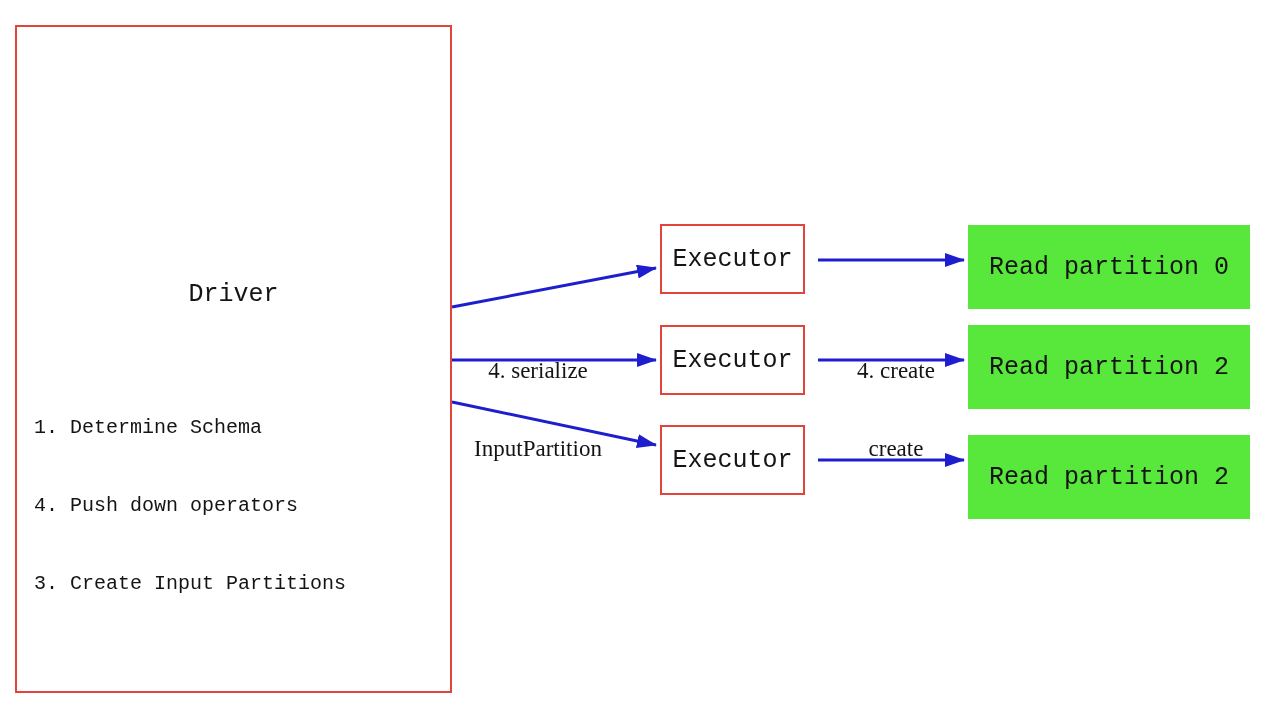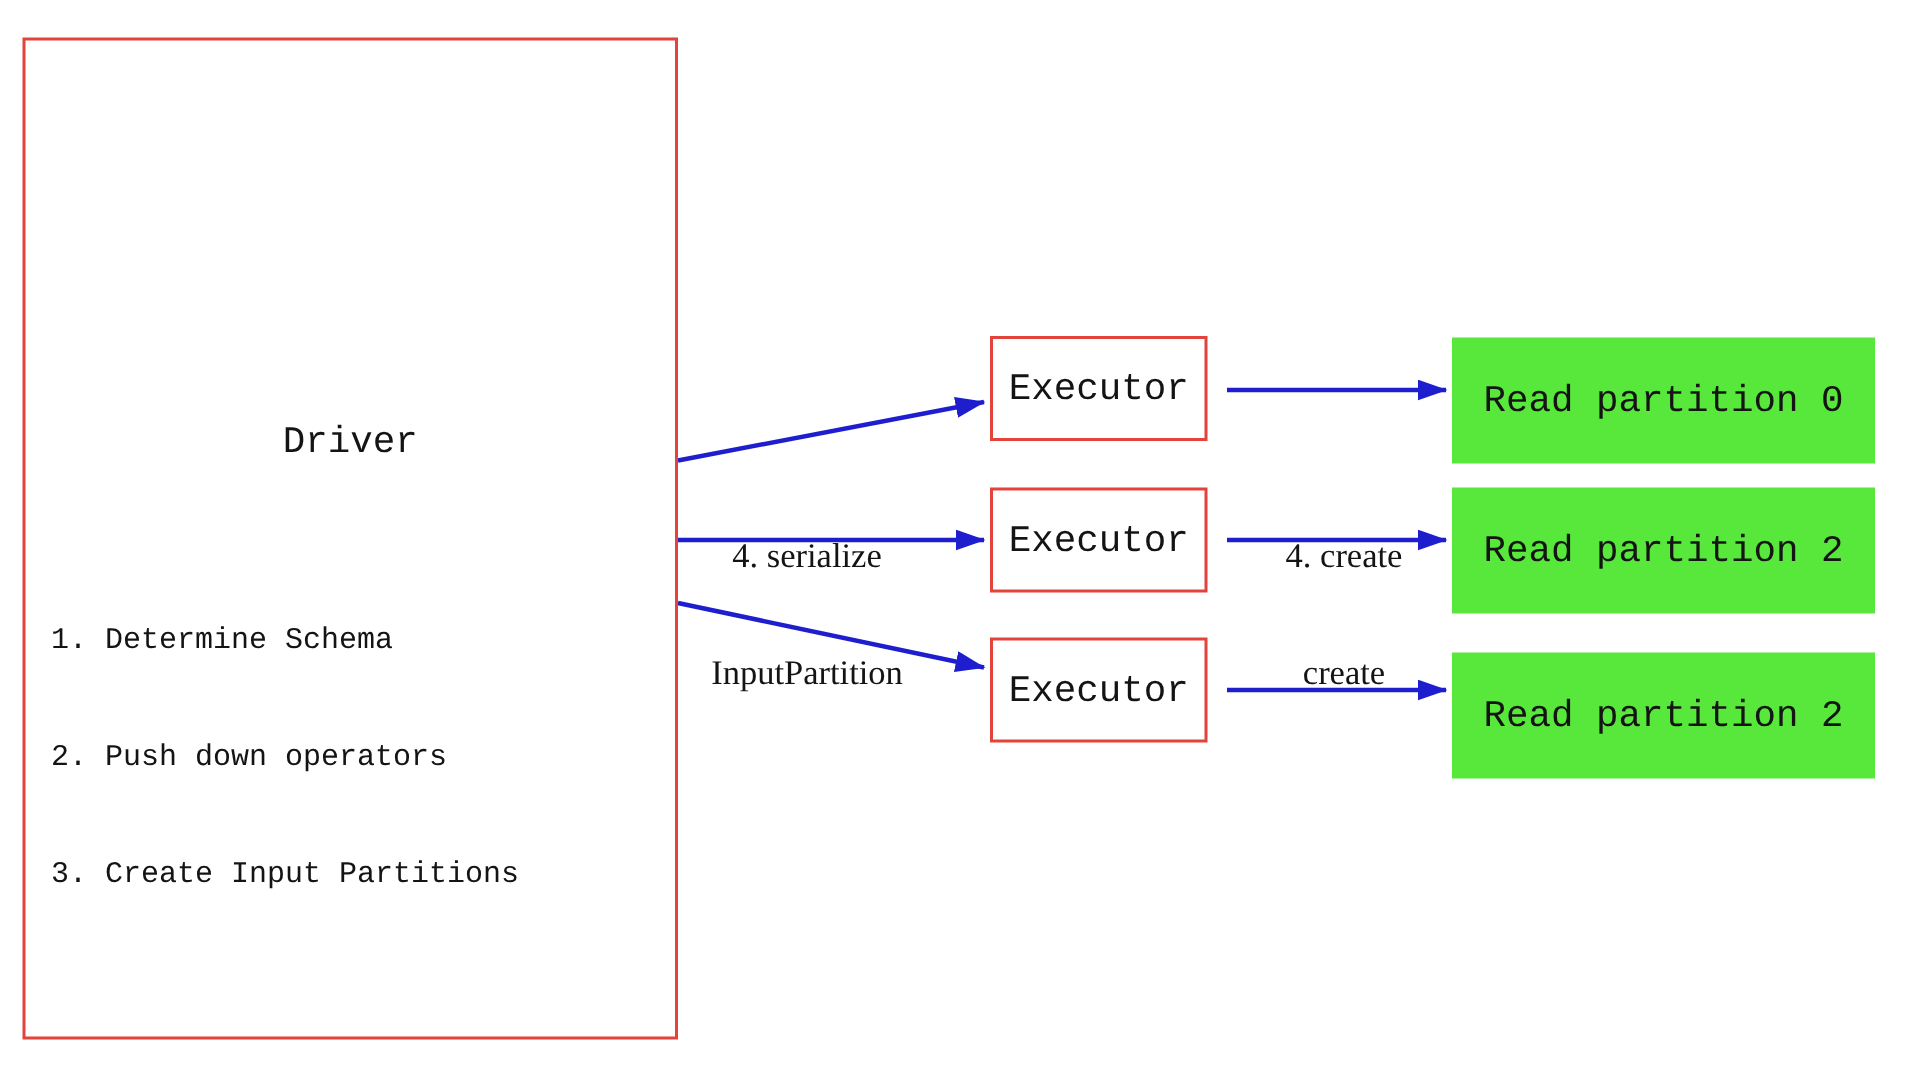--- a/index.html
+++ b/index.html
@@ -114,21 +114,21 @@
     <line x1="452" y1="402" x2="656" y2="445" marker-end="url(#arrowhead)"></line>
     <line x1="818" y1="260" x2="964" y2="260" marker-end="url(#arrowhead)"></line>
     <line x1="818" y1="360" x2="964" y2="360" marker-end="url(#arrowhead)"></line>
     <line x1="818" y1="460" x2="964" y2="460" marker-end="url(#arrowhead)"></line>
   </svg>
 
   <div class="driver-box">
     <div class="driver-title">Driver</div>
     <div class="driver-steps">
       <div>1. Determine Schema</div>
-      <div>2. Push down operators</div>
+      <div>4. Push down operators</div>
       <div>3. Create Input Partitions</div>
     </div>
   </div>
 
   <div class="node executor-box executor-1">
     <span>Executor</span>
   </div>
   <div class="node executor-box executor-2">
     <span>Executor</span>
   </div>

